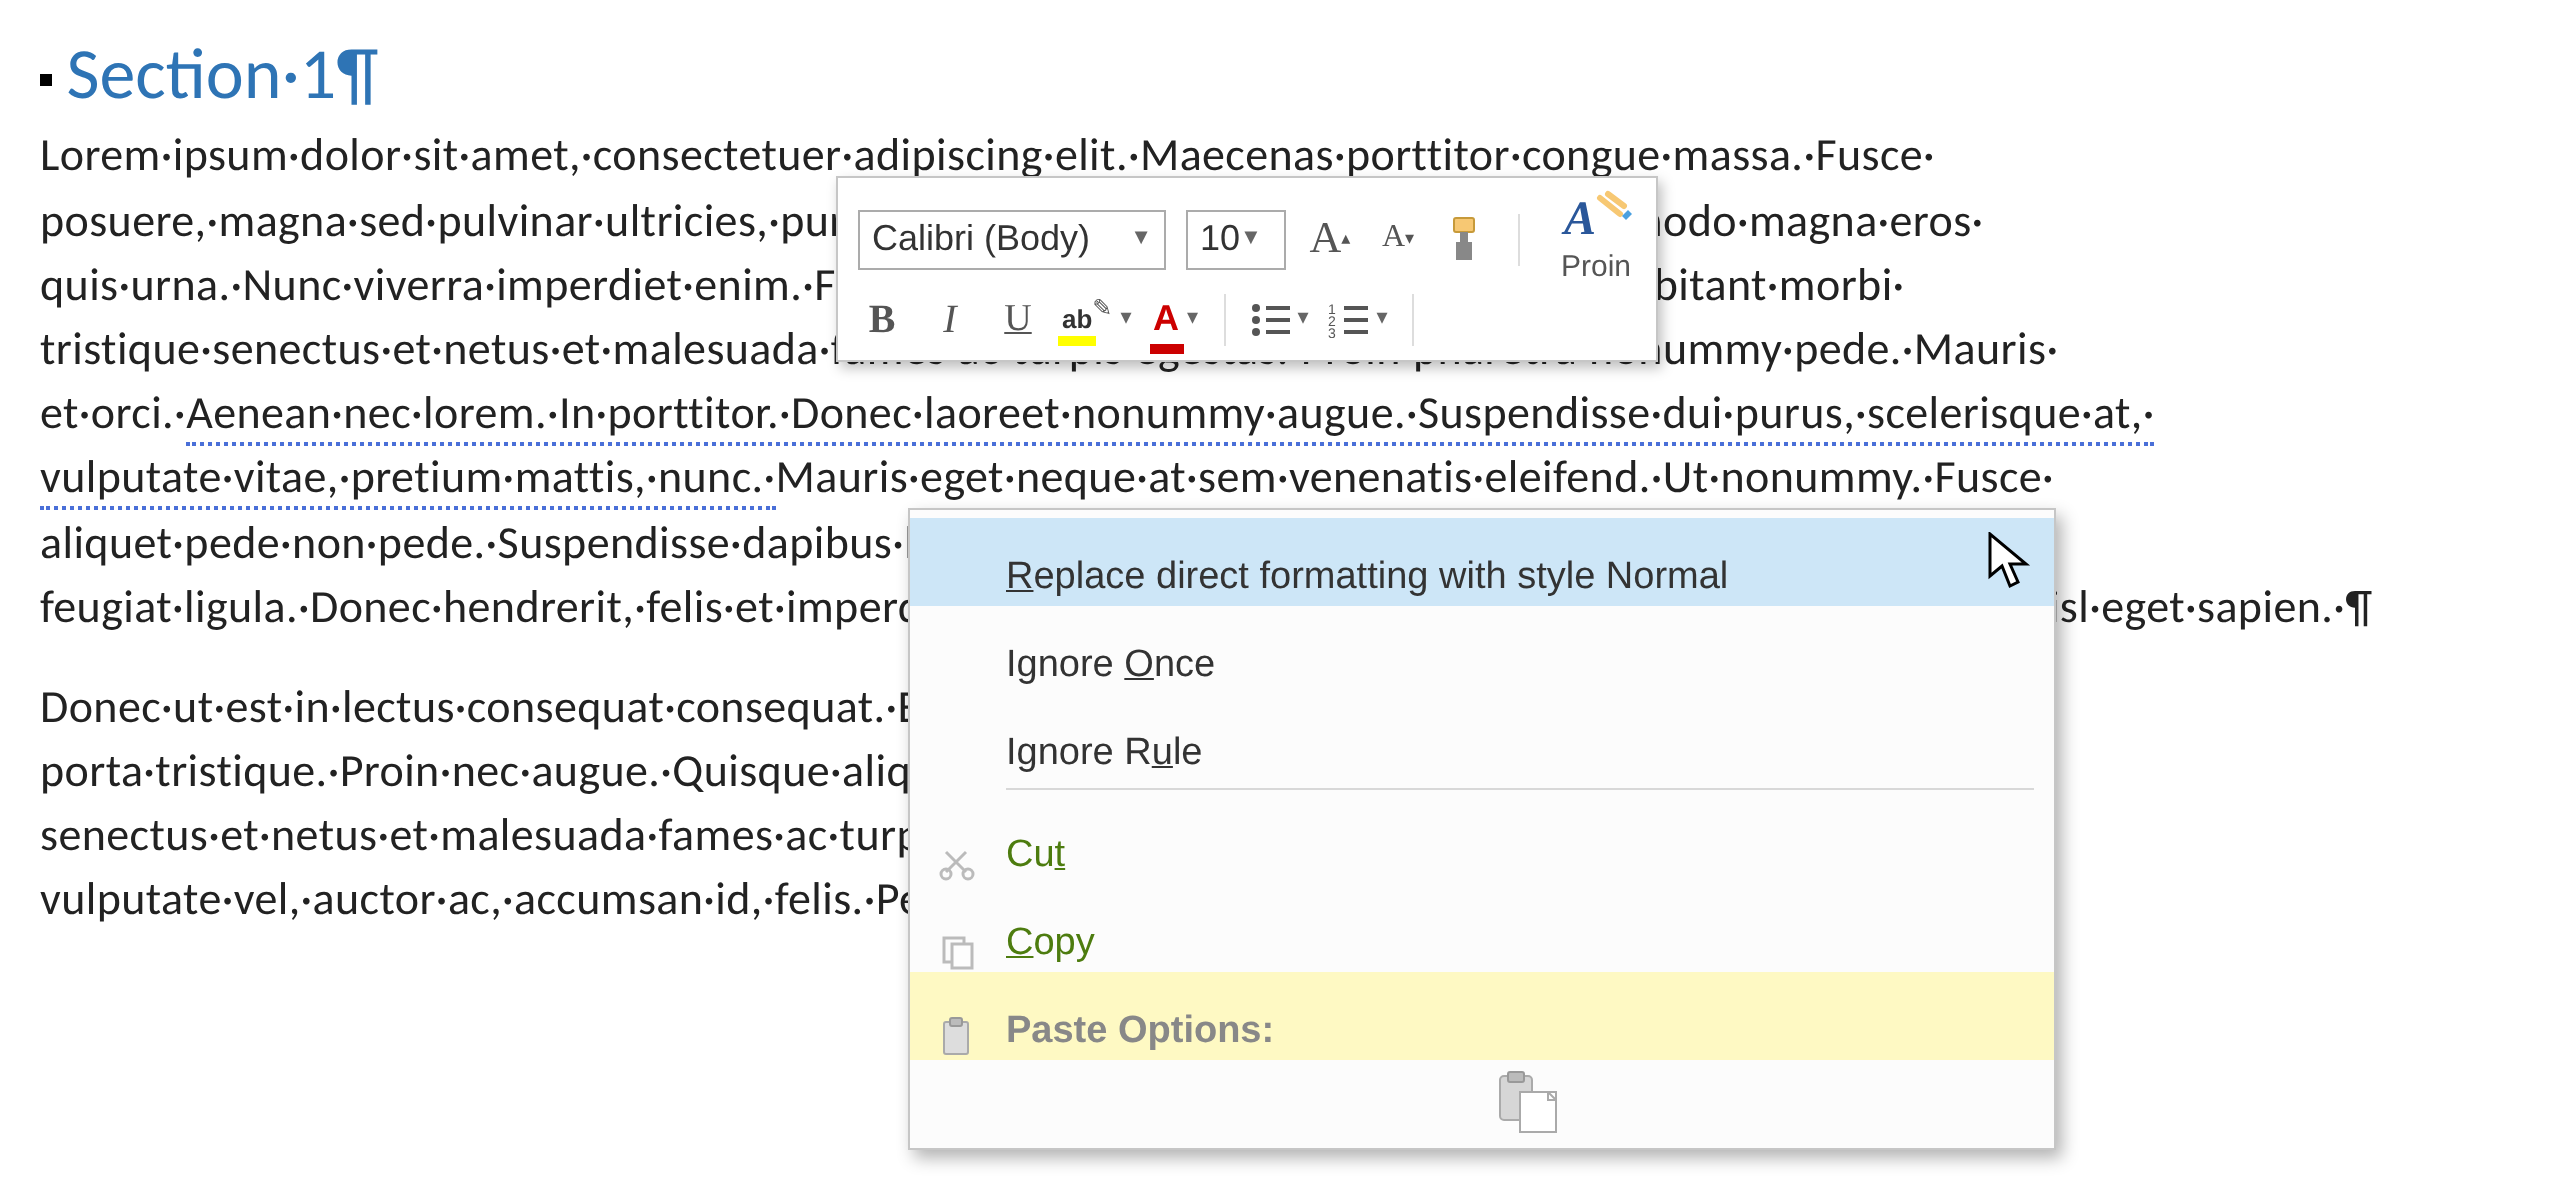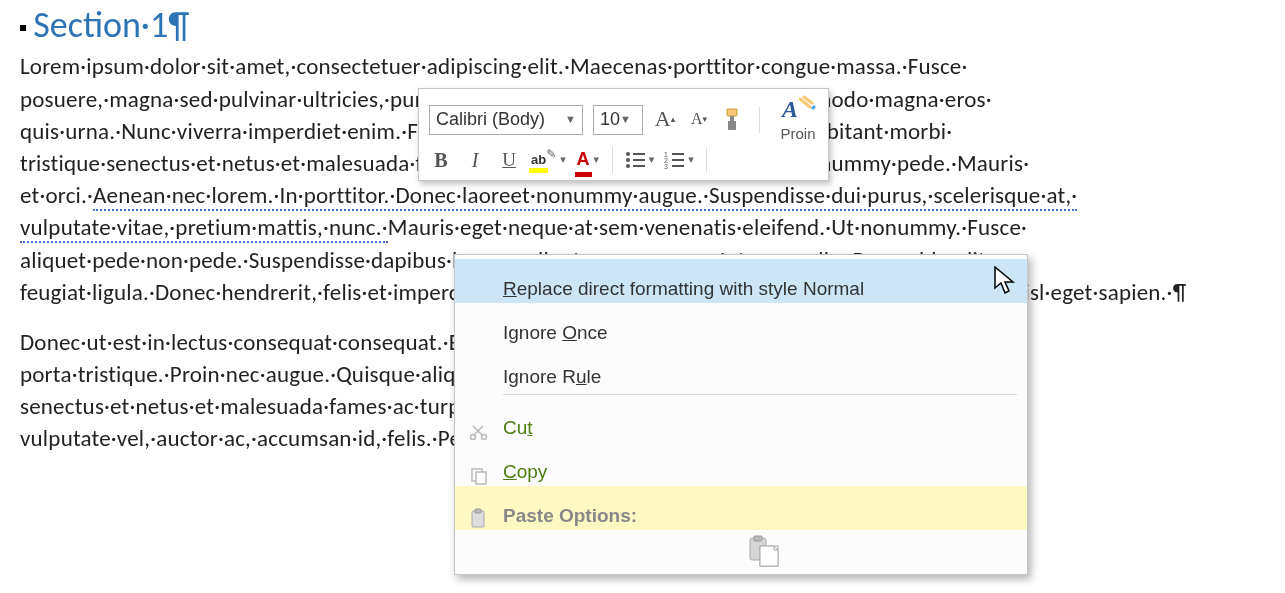--- a/index.html
+++ b/index.html
@@ -9,21 +9,21 @@
     background: #fff;
     width: 1285px;
     height: 593px;
     position: relative;
     overflow: hidden;
     color: #1a1a1a;
     font-size: 23px;
     line-height: 1.4;
   }
   .doc {
-    padding: 0 20px;
+    padding: 12px 20px;
     position: relative;
   }
   .heading {
     color: #2e74b5;
     font-size: 36px;
     font-weight: 400;
     margin: 2px 0 8px 0;
     font-family: Calibri, sans-serif;
   }
   .para {

